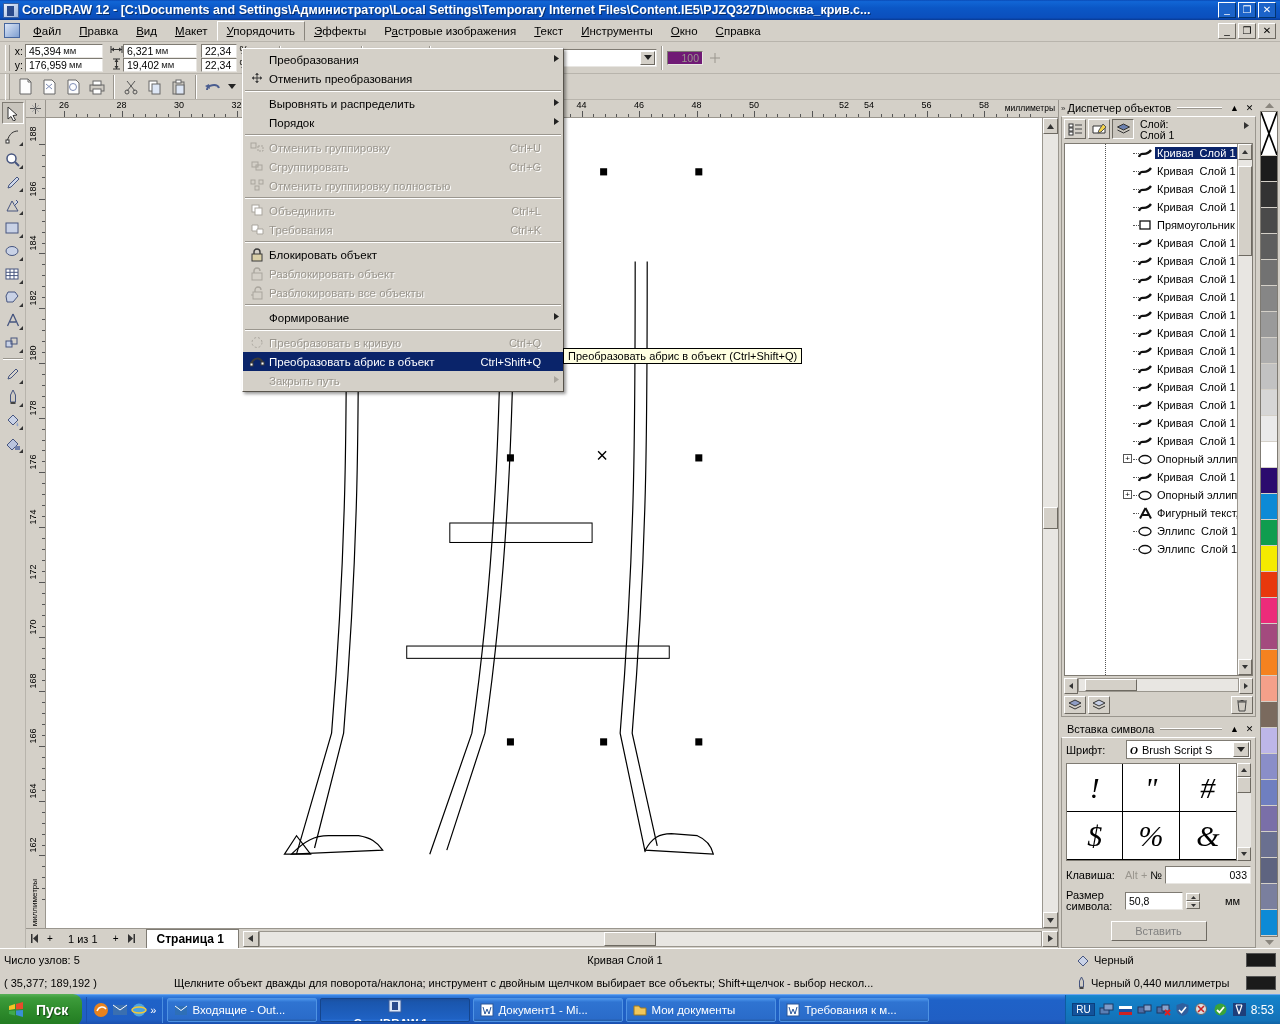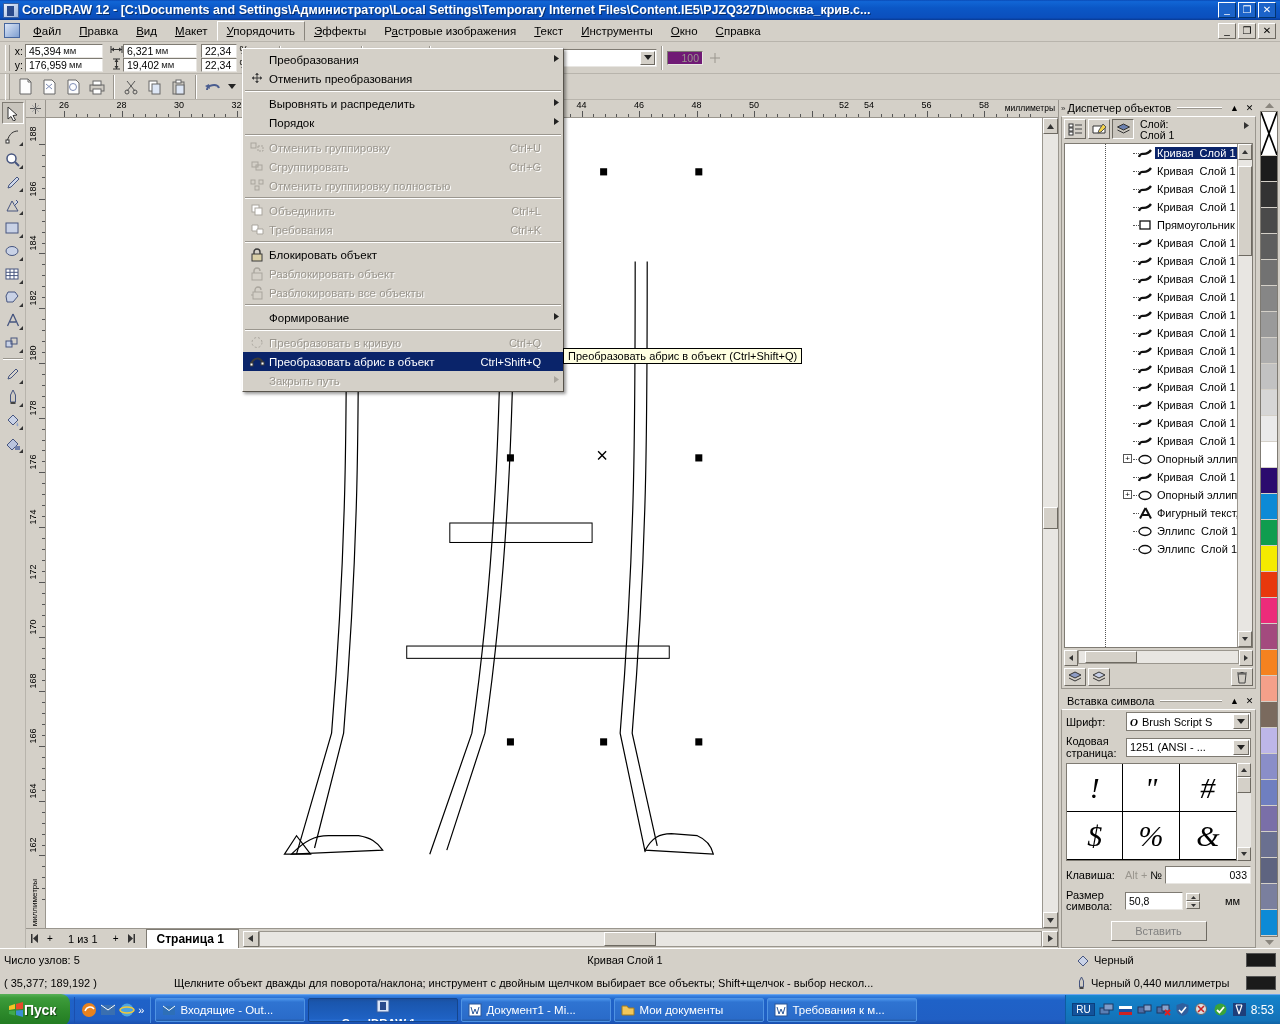--- a/index.html
+++ b/index.html
@@ -241,21 +241,21 @@
   .st-colorbox{ width:200px; display:flex; align-items:center; gap:4px; }
   .colchip{ width:30px; height:14px; border:1px solid #555; background:#000; }
 
   
   .taskbar{ height:30px; flex:0 0 30px; display:flex; align-items:center;
     background:linear-gradient(to bottom,#3f8ae8 0%,#2a72d4 9%,#1f62c8 18%,#205fc4 84%,#1a4fae 100%);
     border-top:1px solid #6ba6ef; }
   .start{ height:32px; margin:2px 4px 2px 0; padding:0 14px 0 8px;
     background:linear-gradient(to bottom,#59b158 0%,#3d9c3b 12%,#2f8c2d 50%,#217a21 100%);
     border-radius:0 9px 9px 0; color:#fff; font-weight:bold; font-size:14px;
-    display:flex; align-items:center; gap:0;
+    display:flex; align-items:center; gap:12px;
     text-shadow:1px 1px 1px rgba(0,0,0,.5); }
   .qlaunch{ display:flex; align-items:center; gap:3px; padding:0 6px; height:26px;
     border-left:1px solid #1a4fae; border-right:1px solid #4b8fe0; }
   .qicon{ width:16px;height:16px; border-radius:3px; }
   .tasks{ flex:1 1 auto; display:flex; align-items:center; gap:3px; padding-left:4px; }
   .task{ height:24px; min-width:150px; max-width:160px; display:flex; align-items:center;
     gap:4px; padding:0 6px; color:#fff; font-size:11.5px;
     background:linear-gradient(to bottom,#4a93ea,#2f74d2 14%,#2a6bc9 90%,#24599f);
     border:1px solid #4f93e3; border-radius:2px; white-space:nowrap; overflow:hidden;}
   .task.active{ background:linear-gradient(to bottom,#1b4f9e,#1a56ad 14%,#1f62c4 90%,#2a72d6);
@@ -1242,31 +1242,20 @@
           <div class="combo">
             <span style="font-family:'Liberation Serif',serif;font-style:italic;font-weight:bold;margin-right:4px">O</span>
             <span>Brush Script S</span>
             <span class="arrow">
               <svg width="8" height="5">
                   <path d="M0 0h8L4 5z" fill="#222"></path>
                 </svg>
             </span>
           </div>
         </div>
-        <div class="isrow">
-          <span class="islabel">Кодовая страница:</span>
-          <div class="combo">
-            <span>1251 (ANSI - ...</span>
-            <span class="arrow">
-              <svg width="8" height="5">
-                  <path d="M0 0h8L4 5z" fill="#222"></path>
-                </svg>
-            </span>
-          </div>
-        </div>
         <div class="charsgrid">
           <div class="cgrid" id="char-grid">
               <div class="cell">!</div>
               <div class="cell">"</div>
               <div class="cell">#</div>
               <div class="cell">$</div>
               <div class="cell">%</div>
               <div class="cell">&amp;</div>
             </div>
           <div class="cgvs">

